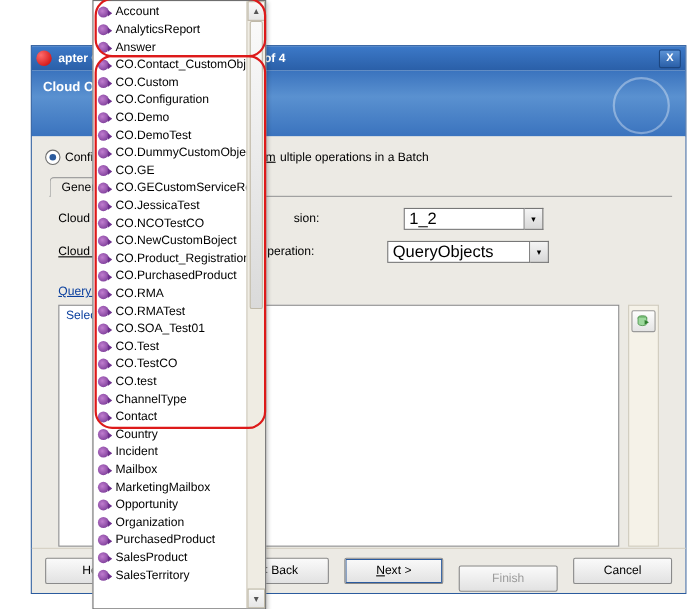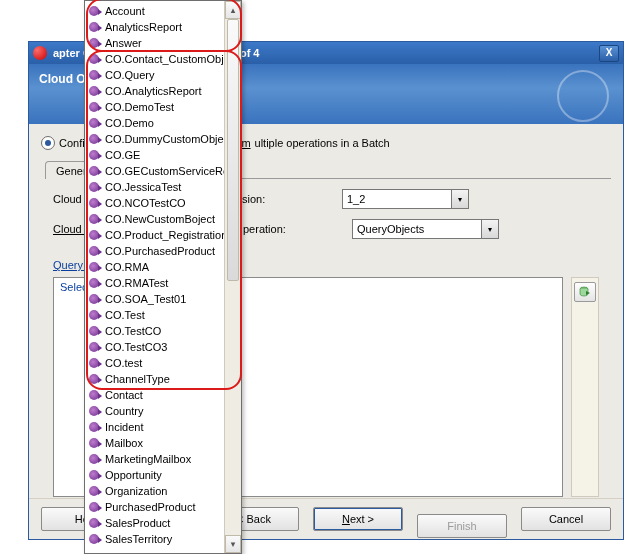--- a/index.html
+++ b/index.html
@@ -111,21 +111,21 @@
   }
   .form-row {
     display: flex; align-items: center;
     margin-bottom: 10px;
   }
   .form-row .lbl { width: 130px; }
   .form-row .val {
     width: 100px; height: 18px;
     border: 1px solid #777; background: #fff;
     padding: 0 4px;
-    font-size: 11px;
+    font-size: 15px;
     display: flex; align-items: center;
   }
   .combo { display: inline-flex; align-items: stretch; }
   .combo .cbtn {
     width: 16px; border: 1px solid #777; border-left: none;
     background: linear-gradient(#f4f4f4,#d8d8d8);
     display: flex; align-items: center; justify-content: center;
     font-size: 8px;
   }
 
@@ -278,21 +278,21 @@
           <span>ultiple operations in a Batch</span>
     </div>
 
     <div class="tabstrip">
       <div class="tab">General</div>
     </div>
 
     <div class="form-area">
       <div class="form-row">
         <span class="lbl">Cloud AP</span>
-        <span style="width:100px; margin-left:59px;">sion:</span>
+        <span style="width:100px; margin-left:84px;">sion:</span>
         <span class="combo">
           <span class="val">1_2</span>
           <span class="cbtn">▾</span>
         </span>
       </div>
 
       <div class="form-row">
         <span class="lbl underline">Cloud O</span>
         <span style="width:109px; margin-left:60px;">peration:</span>
         <span class="combo">
@@ -348,36 +348,36 @@
         <div class="ac-item">
           <span class="ac-icon"></span>
           <span>Answer</span>
         </div>
         <div class="ac-item">
           <span class="ac-icon"></span>
           <span>CO.Contact_CustomObj</span>
         </div>
         <div class="ac-item">
           <span class="ac-icon"></span>
-          <span>CO.Query</span>
-        </div>
-        <div class="ac-item">
-          <span class="ac-icon"></span>
-          <span>CO.AnalyticsReport</span>
+          <span>CO.Custom</span>
+        </div>
+        <div class="ac-item">
+          <span class="ac-icon"></span>
+          <span>CO.Configuration</span>
+        </div>
+        <div class="ac-item">
+          <span class="ac-icon"></span>
+          <span>CO.Demo</span>
         </div>
         <div class="ac-item">
           <span class="ac-icon"></span>
           <span>CO.DemoTest</span>
         </div>
         <div class="ac-item">
           <span class="ac-icon"></span>
-          <span>CO.Demo</span>
-        </div>
-        <div class="ac-item">
-          <span class="ac-icon"></span>
           <span>CO.DummyCustomObject</span>
         </div>
         <div class="ac-item">
           <span class="ac-icon"></span>
           <span>CO.GE</span>
         </div>
         <div class="ac-item">
           <span class="ac-icon"></span>
           <span>CO.GECustomServiceReq</span>
         </div>
@@ -413,24 +413,20 @@
           <span class="ac-icon"></span>
           <span>CO.SOA_Test01</span>
         </div>
         <div class="ac-item">
           <span class="ac-icon"></span>
           <span>CO.Test</span>
         </div>
         <div class="ac-item">
           <span class="ac-icon"></span>
           <span>CO.TestCO</span>
-        </div>
-        <div class="ac-item">
-          <span class="ac-icon"></span>
-          <span>CO.TestCO3</span>
         </div>
         <div class="ac-item">
           <span class="ac-icon"></span>
           <span>CO.test</span>
         </div>
         <div class="ac-item">
           <span class="ac-icon"></span>
           <span>ChannelType</span>
         </div>
         <div class="ac-item">

